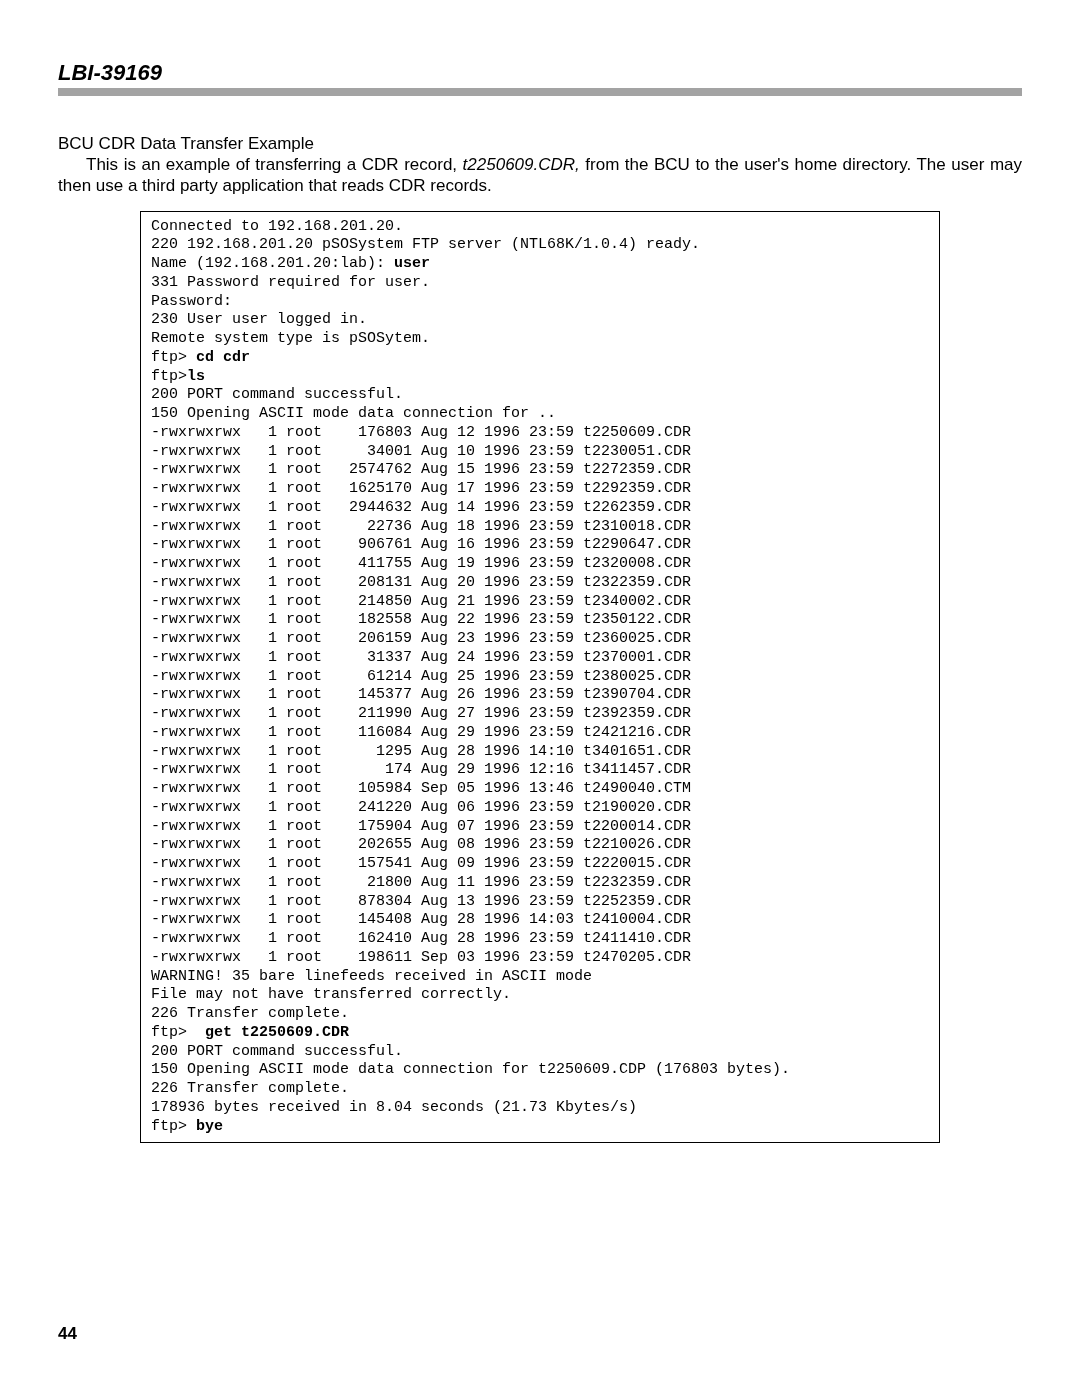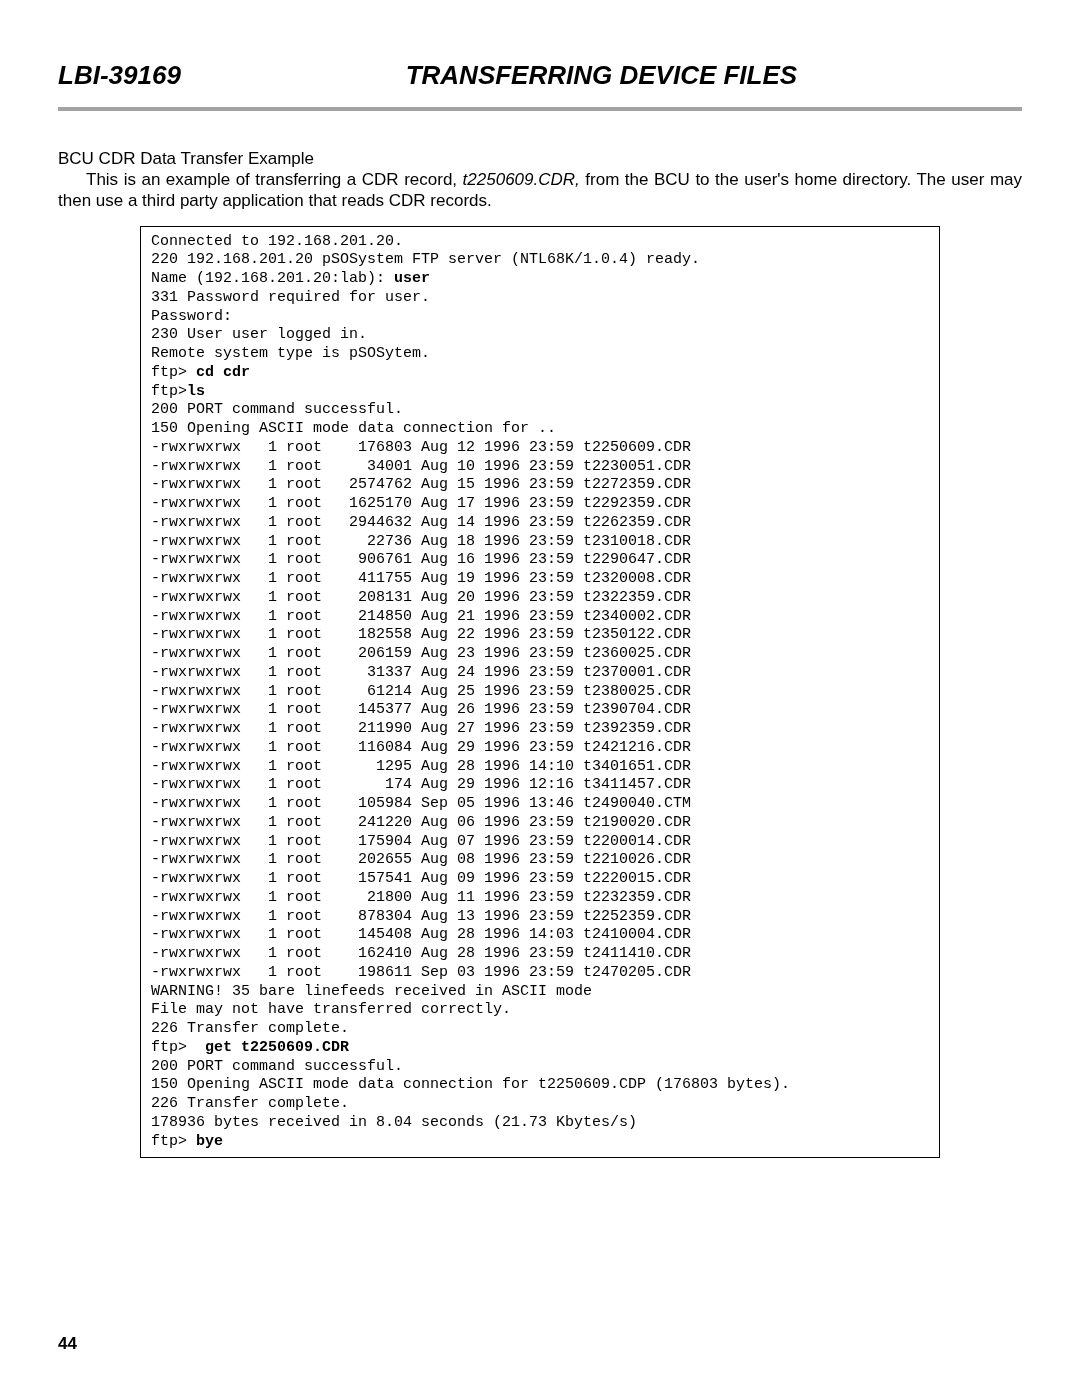--- a/index.html
+++ b/index.html
@@ -14,23 +14,23 @@
     height: 1397px;
     box-sizing: border-box;
     padding: 60px 58px 40px 58px;
     position: relative;
   }
   .header-line {
     display: flex;
     align-items: baseline;
     font-weight: bold;
     font-style: italic;
-    font-size: 26px;
-    border-bottom: 4px solid #a3a3a3;
-    padding-bottom: 16px;
+    font-size: 22px;
+    border-bottom: 8px solid #a3a3a3;
+    padding-bottom: 2px;
   }
   .header-left {
     flex: 0 0 auto;
   }
   .header-center {
     flex: 1 1 auto;
     text-align: center;
   }
   .section-title {
     font-size: 17px;
@@ -65,34 +65,33 @@
   .term .b {
     font-weight: bold;
   }
   .fig-caption {
     text-align: center;
     font-size: 17px;
     margin-top: 6px;
   }
   .page-num {
     position: absolute;
-    bottom: 43px;
+    bottom: 53px;
     left: 58px;
     font-weight: bold;
     font-size: 17px;
   }
 </style>
 </head>
 <body>
 
 <div class="page">
 
   <div class="header-line">
     <span class="header-left">LBI-39169</span>
-    <span class="header-center">TRANSFERRING DEVICE FILES</span>
   </div>
 
   <div class="section-title">BCU CDR Data Transfer Example</div>
 
   <div class="para">
     <span class="indent"></span><span>This is an example of transferring a CDR record, </span><span class="italic-frag">t2250609.CDR,</span><span> from the BCU to the user's home directory.  The user may then use a third party application that reads CDR records.</span>
   </div>
 
   <div class="term-box">
     <div class="term"><span>Connected to 192.168.201.20.</span>

